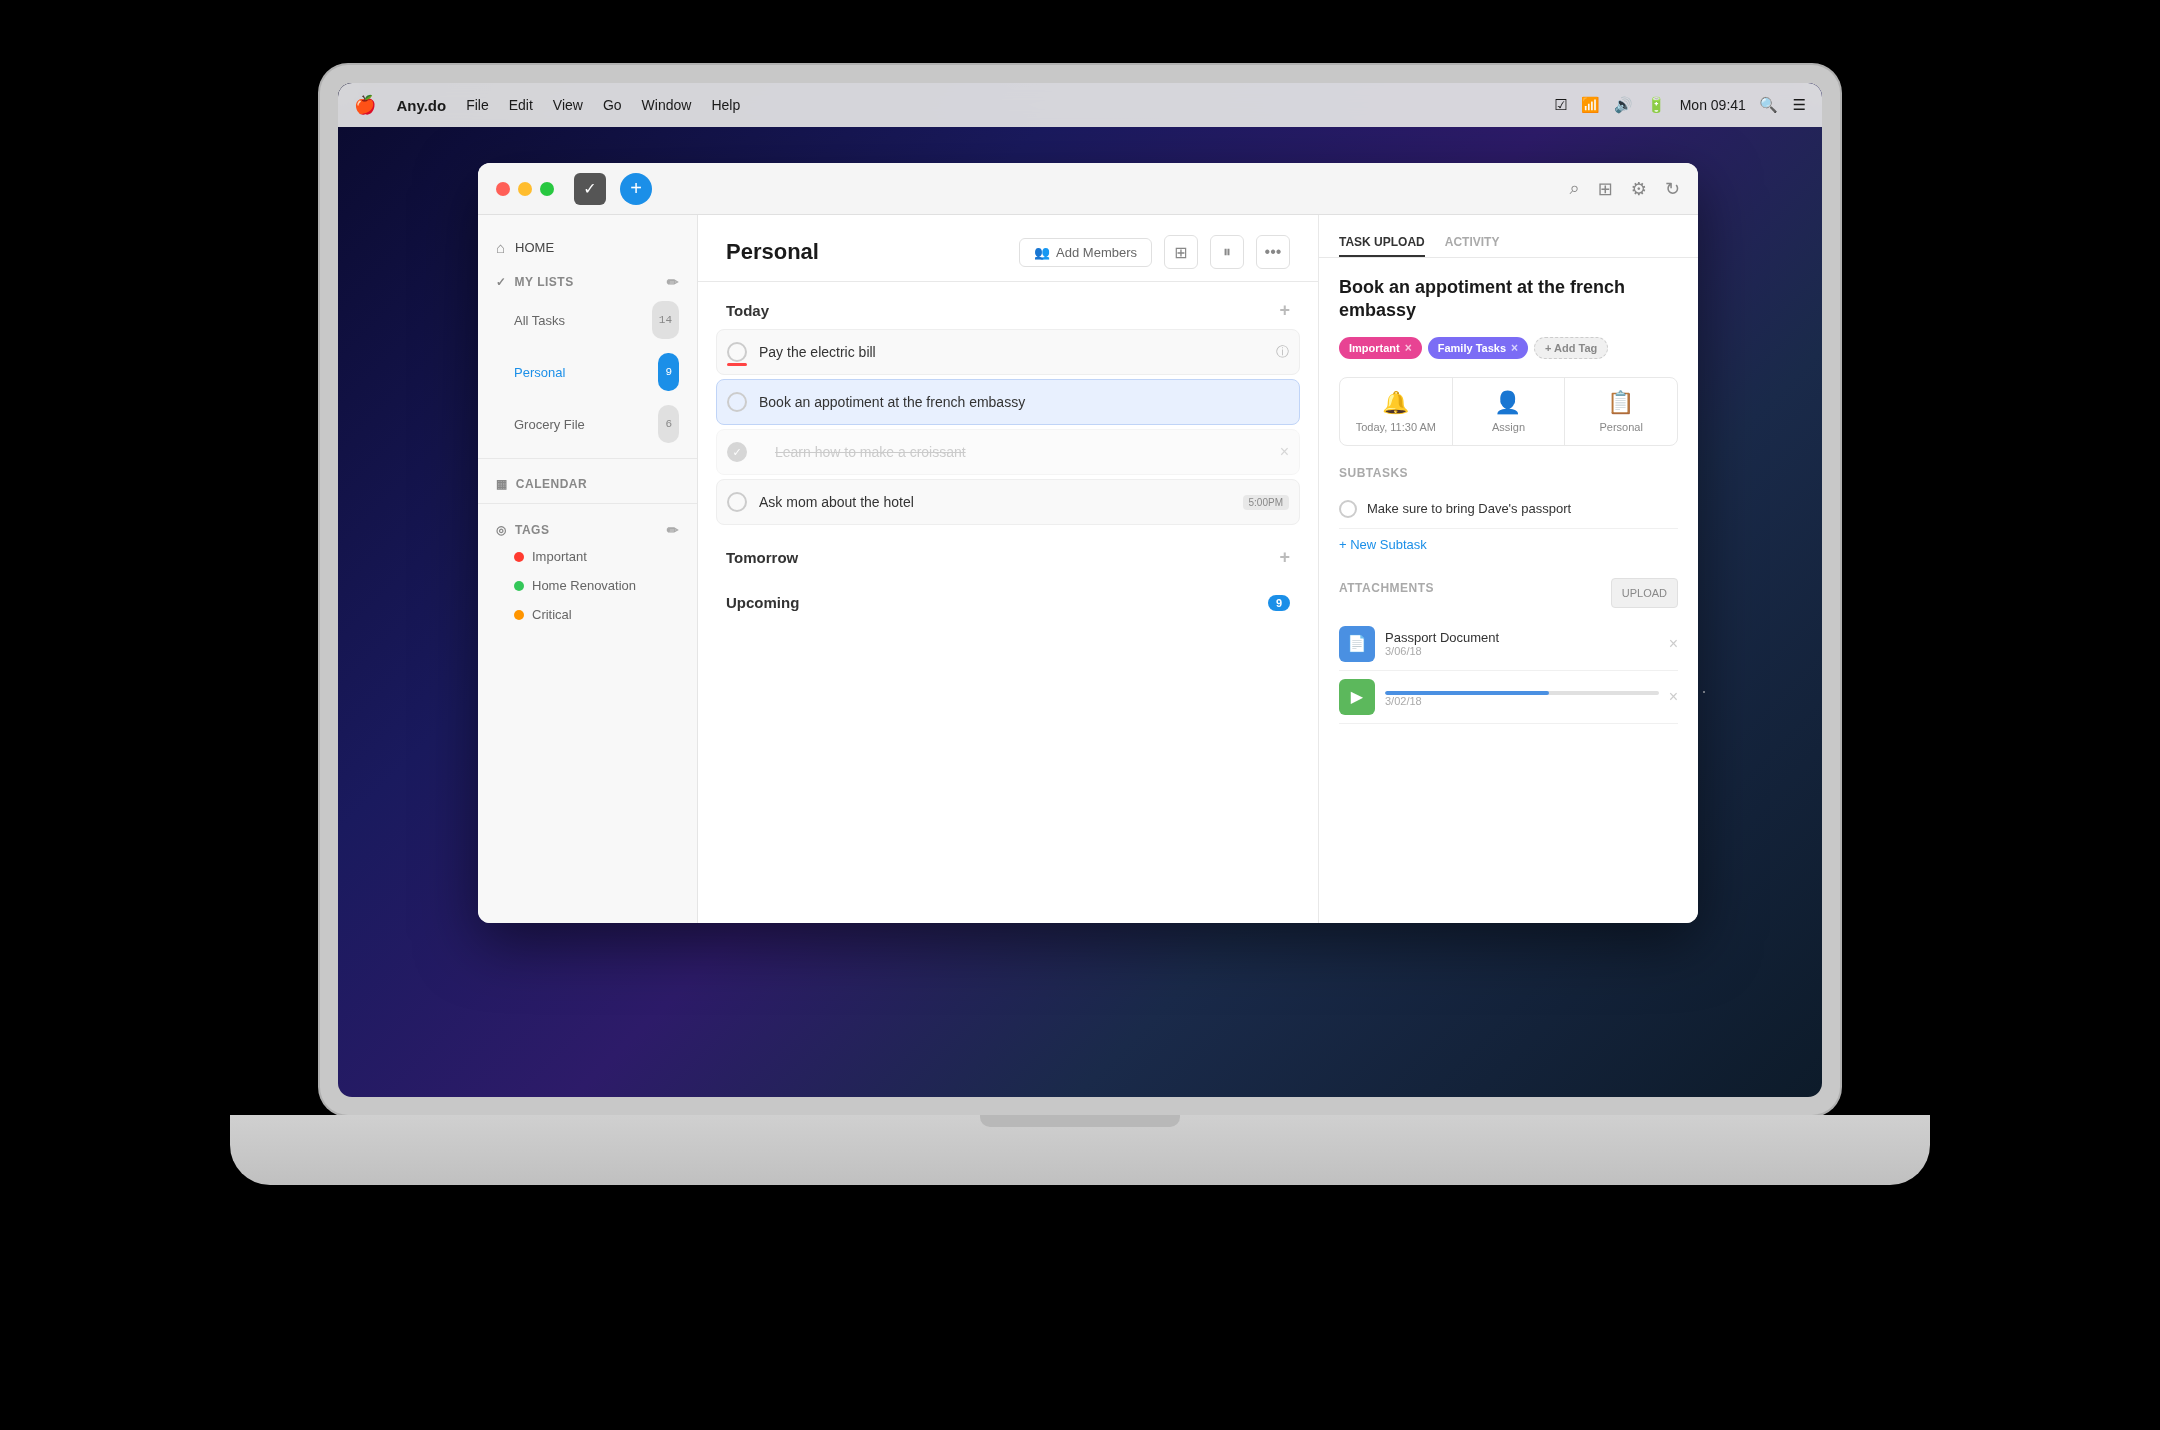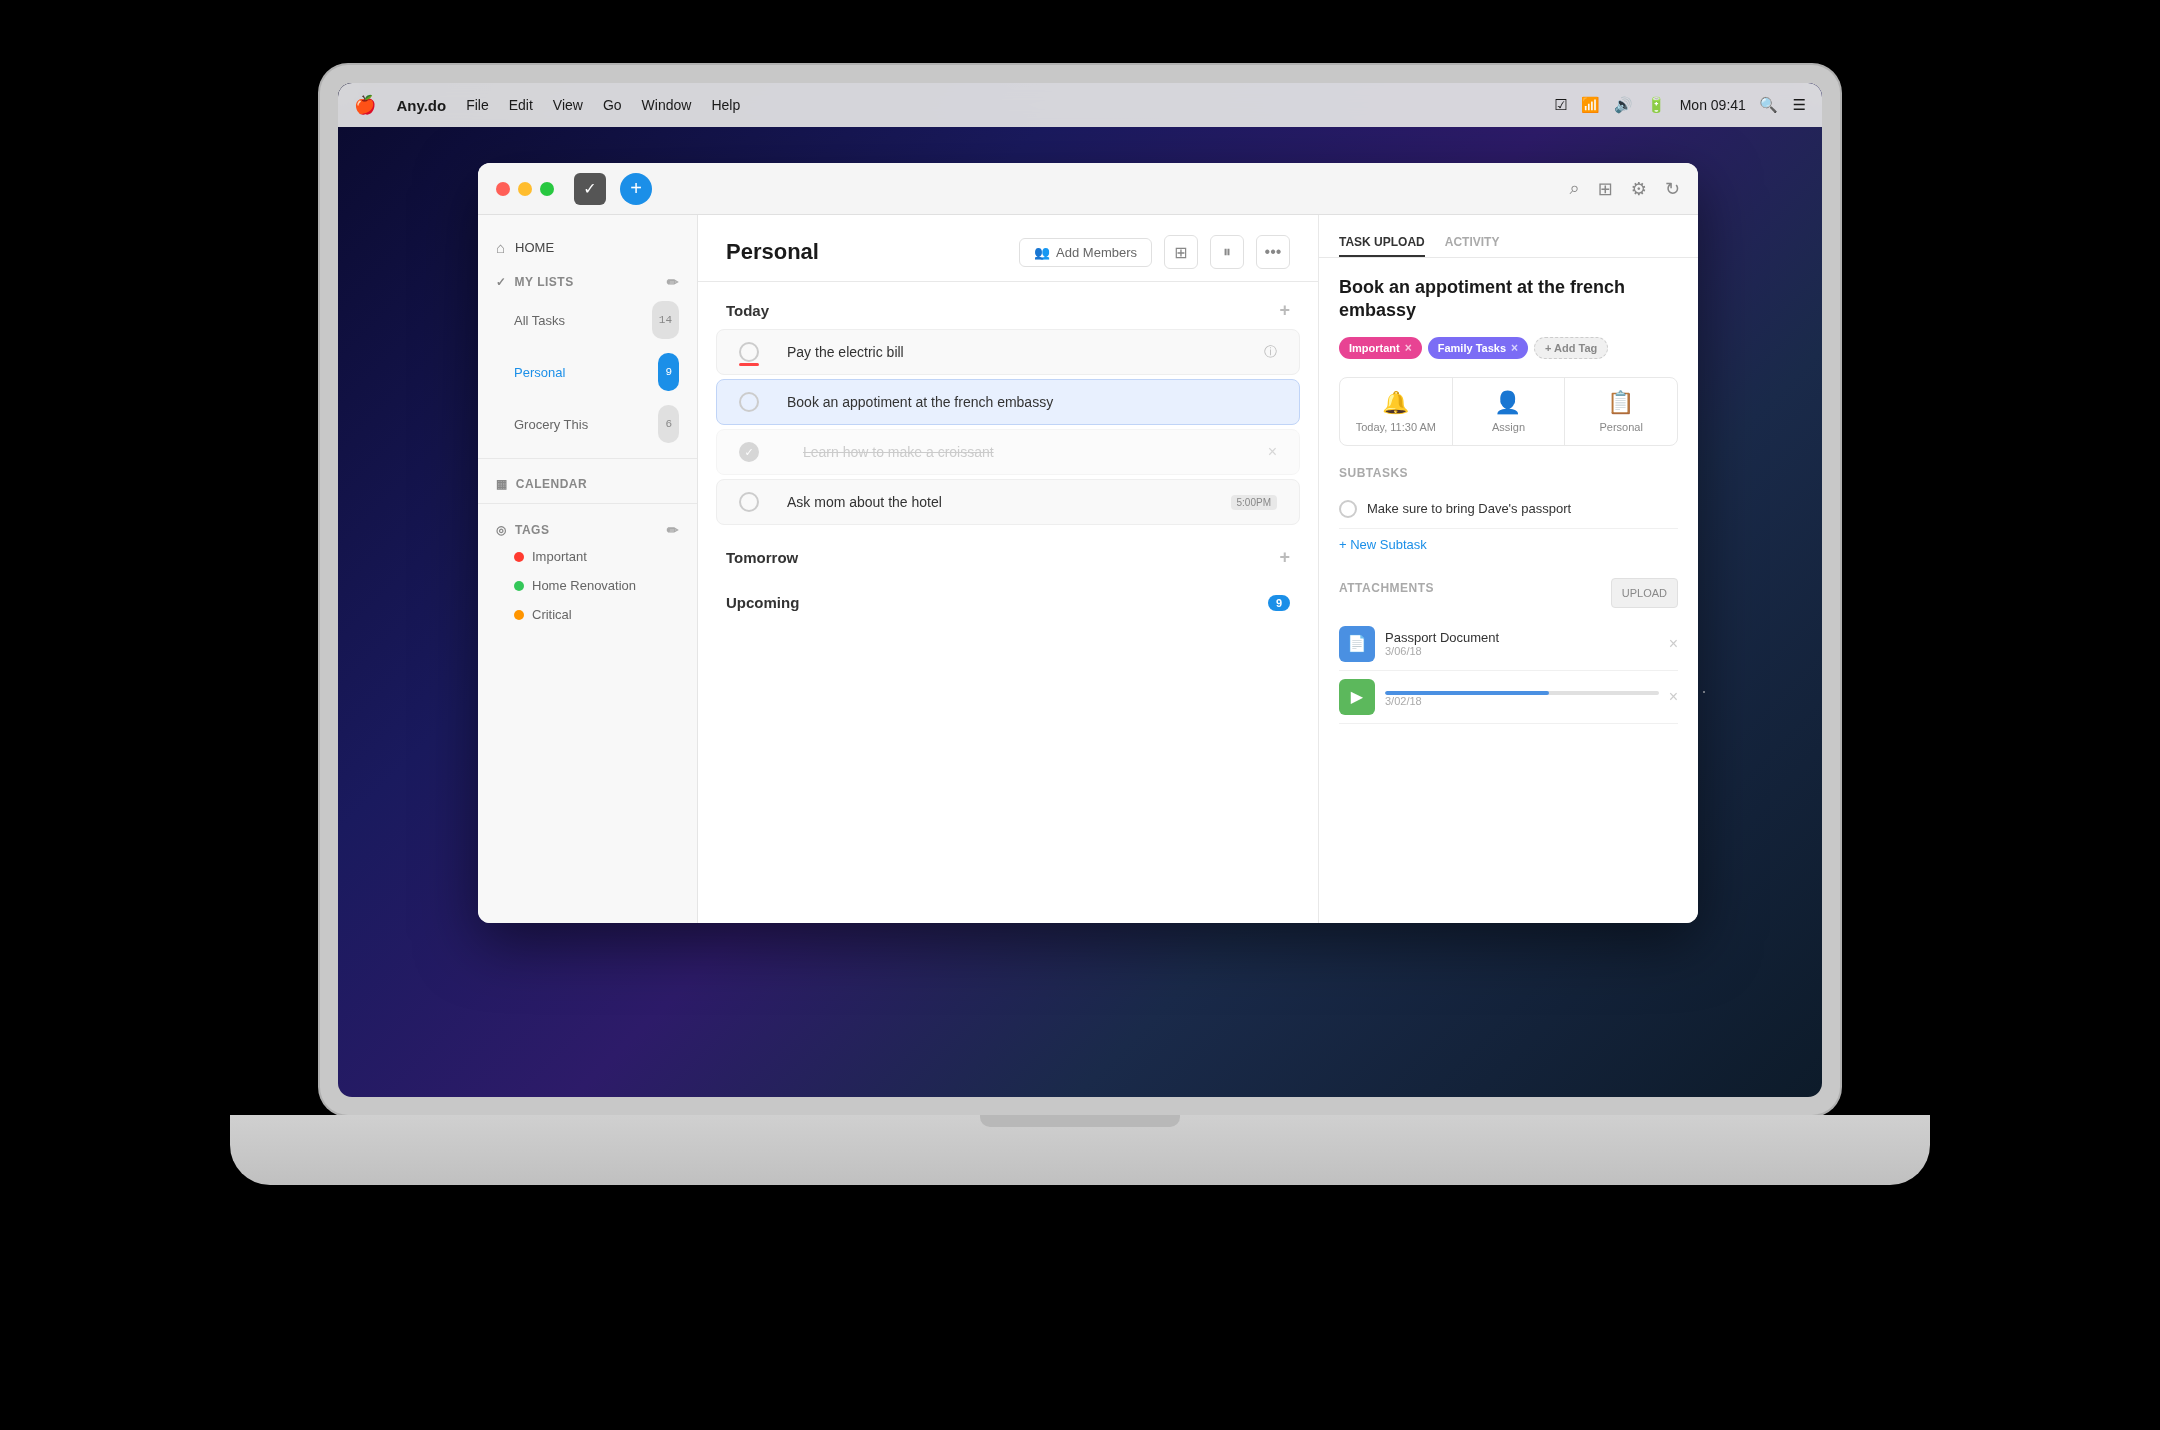--- a/index.html
+++ b/index.html
@@ -335,27 +335,27 @@
       background: #1b8fe8;
       color: white;
       border-radius: 10px;
       padding: 2px 8px;
       font-size: 11px;
       font-weight: 600;
     }
     .task-item {
       display: flex;
       align-items: center;
-      padding: 12px 22px;
+      padding: 12px 10px;
       border-radius: 8px;
       margin-bottom: 4px;
       cursor: pointer;
       background: #f9f9f9;
       border: 1px solid #eee;
-      gap: 28px;
+      gap: 12px;
     }
     .task-item.active { background: #e8f0fe; border-color: #c0d4f7; }
     .task-item.strikethrough .task-text { text-decoration: line-through; color: #aaa; margin-left: 16px; }
     .task-checkbox {
       width: 20px; height: 20px;
       border-radius: 50%;
       border: 2px solid #ccc;
       flex-shrink: 0;
       display: flex; align-items: center; justify-content: center;
     }
@@ -692,21 +692,21 @@
               <div class="sidebar-sublists">
                 <div class="sidebar-subitem">
                   <span>All Tasks</span>
                   <span class="sidebar-badge">14</span>
                 </div>
                 <div class="sidebar-subitem active">
                   <span>Personal</span>
                   <span class="sidebar-badge" style="background:#1b8fe8;color:white;">9</span>
                 </div>
                 <div class="sidebar-subitem">
-                  <span>Grocery This</span>
+                  <span>Grocery File</span>
                   <span class="sidebar-badge">6</span>
                 </div>
               </div>
 
               <div class="sidebar-divider"></div>
 
               <div class="sidebar-header">
                 <span>▦</span>
                 <span>CALENDAR</span>
               </div>

